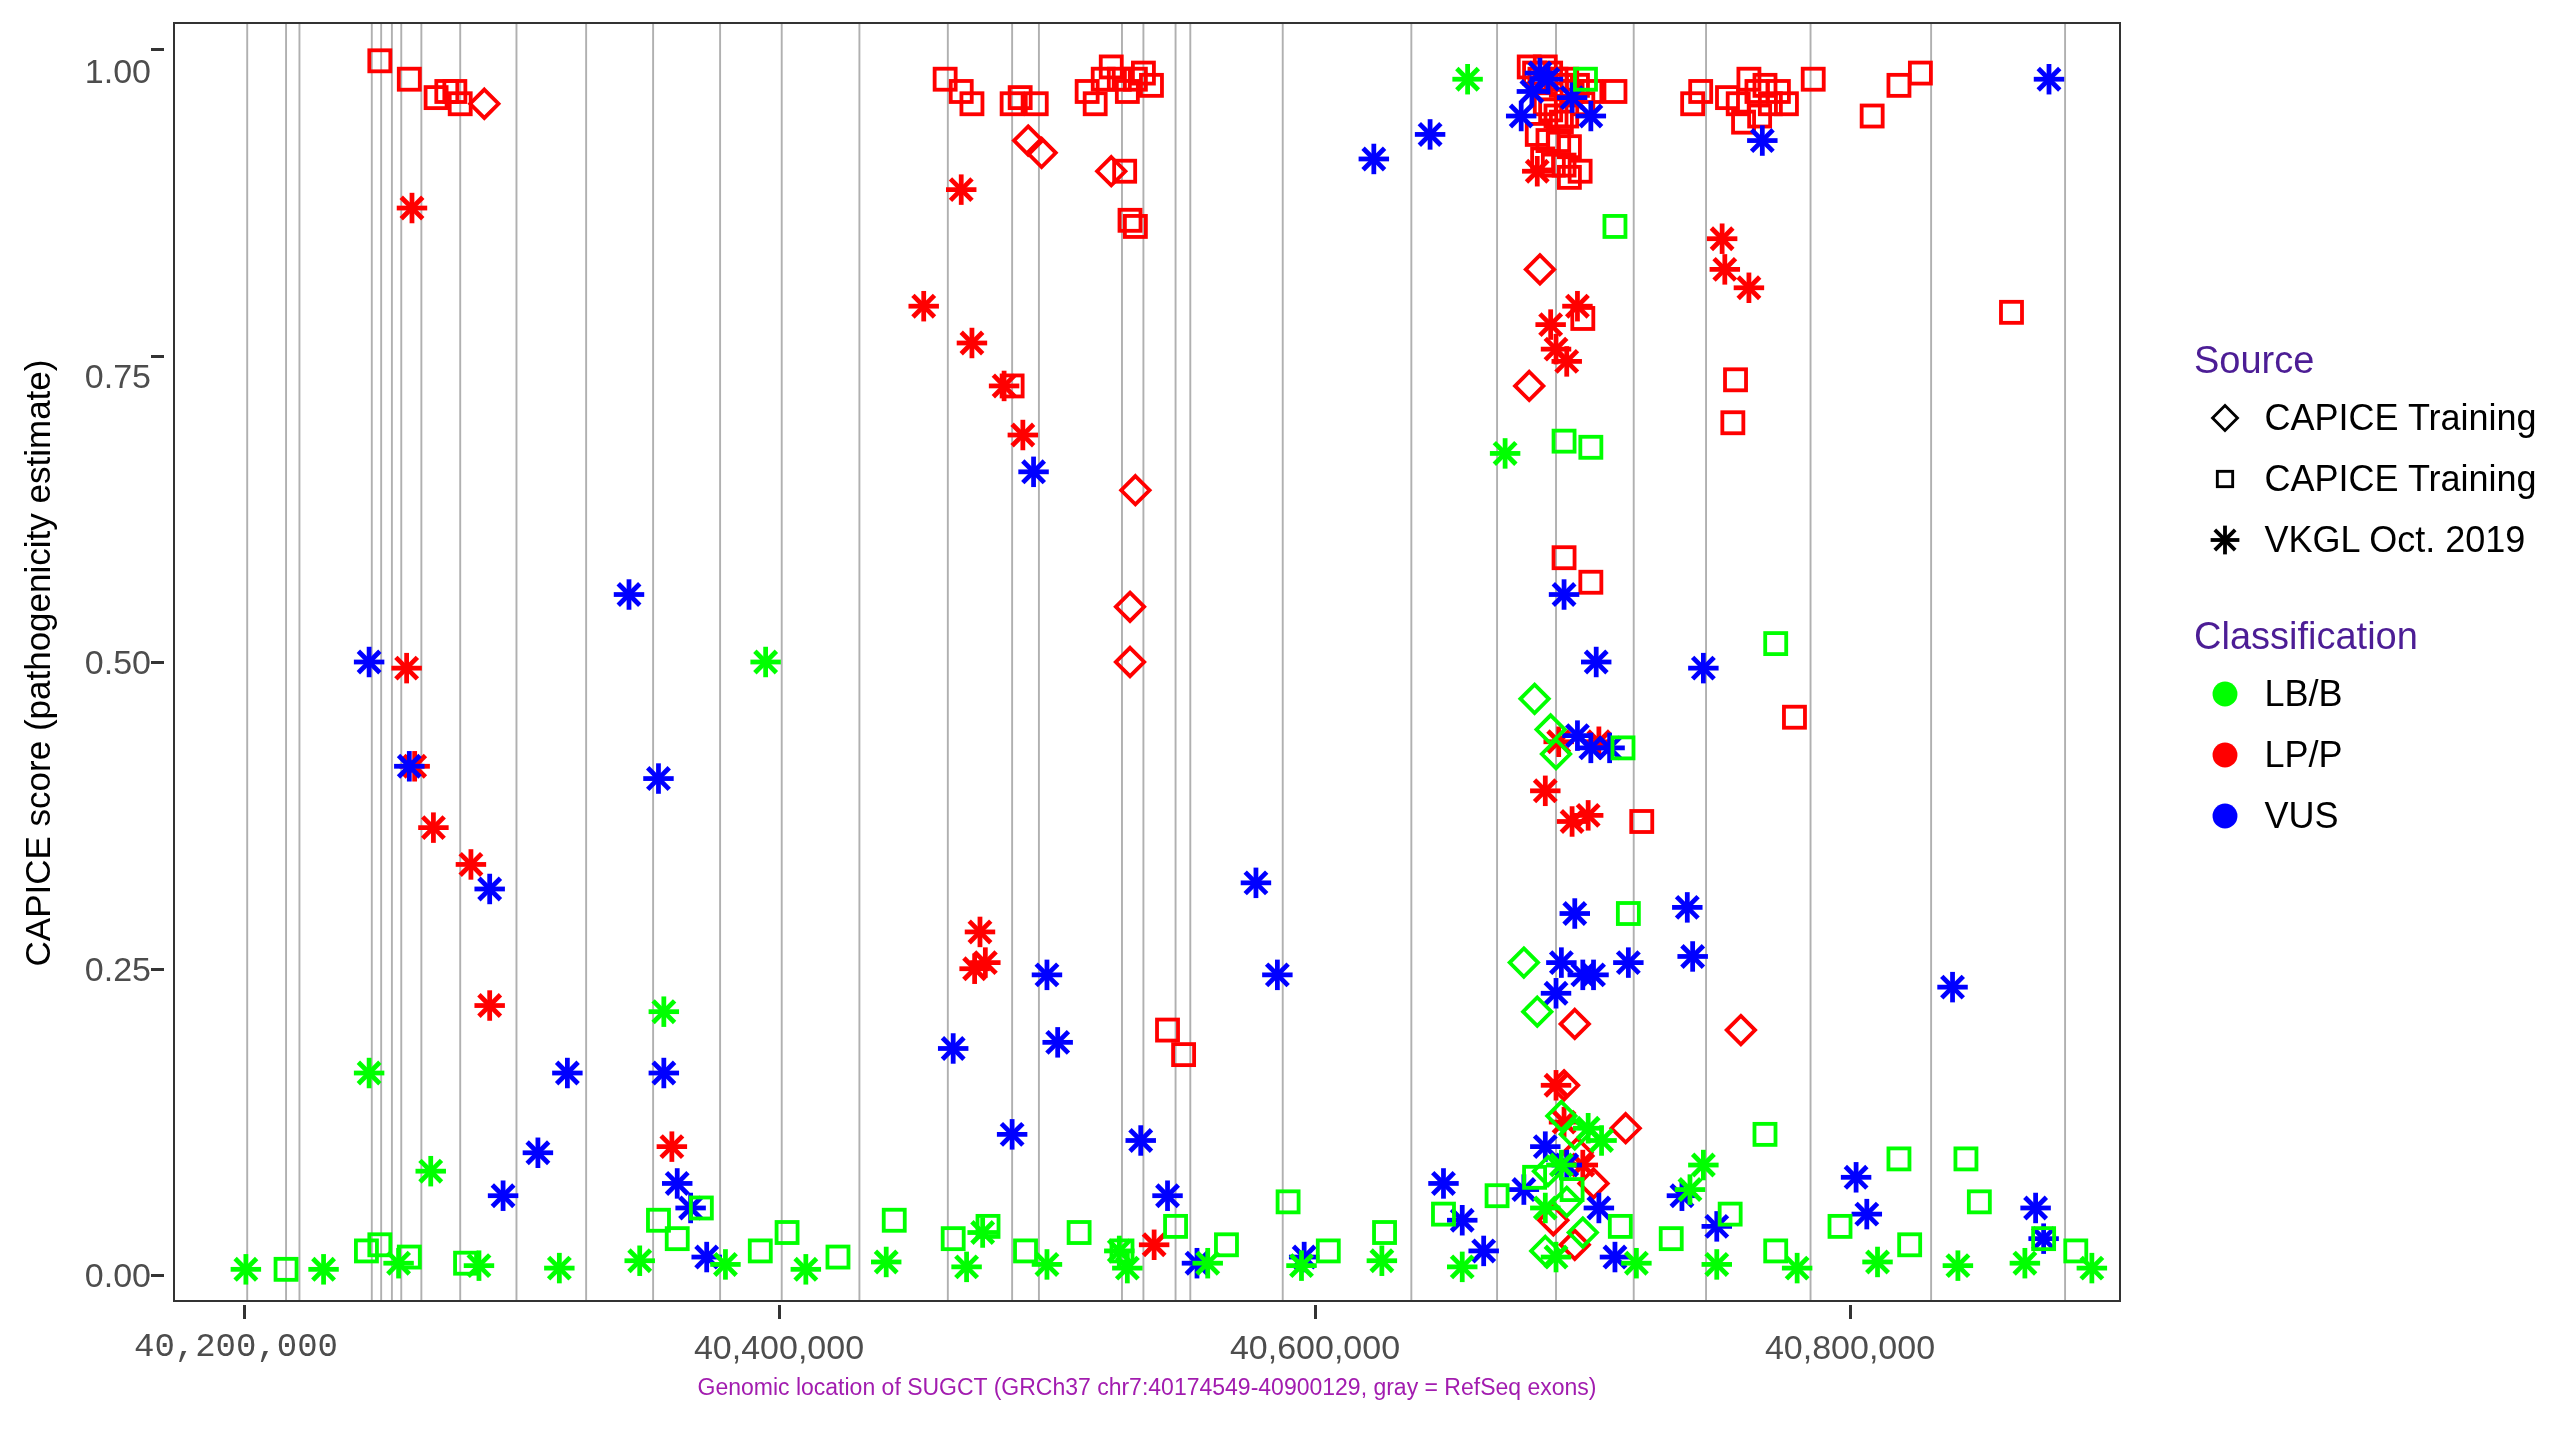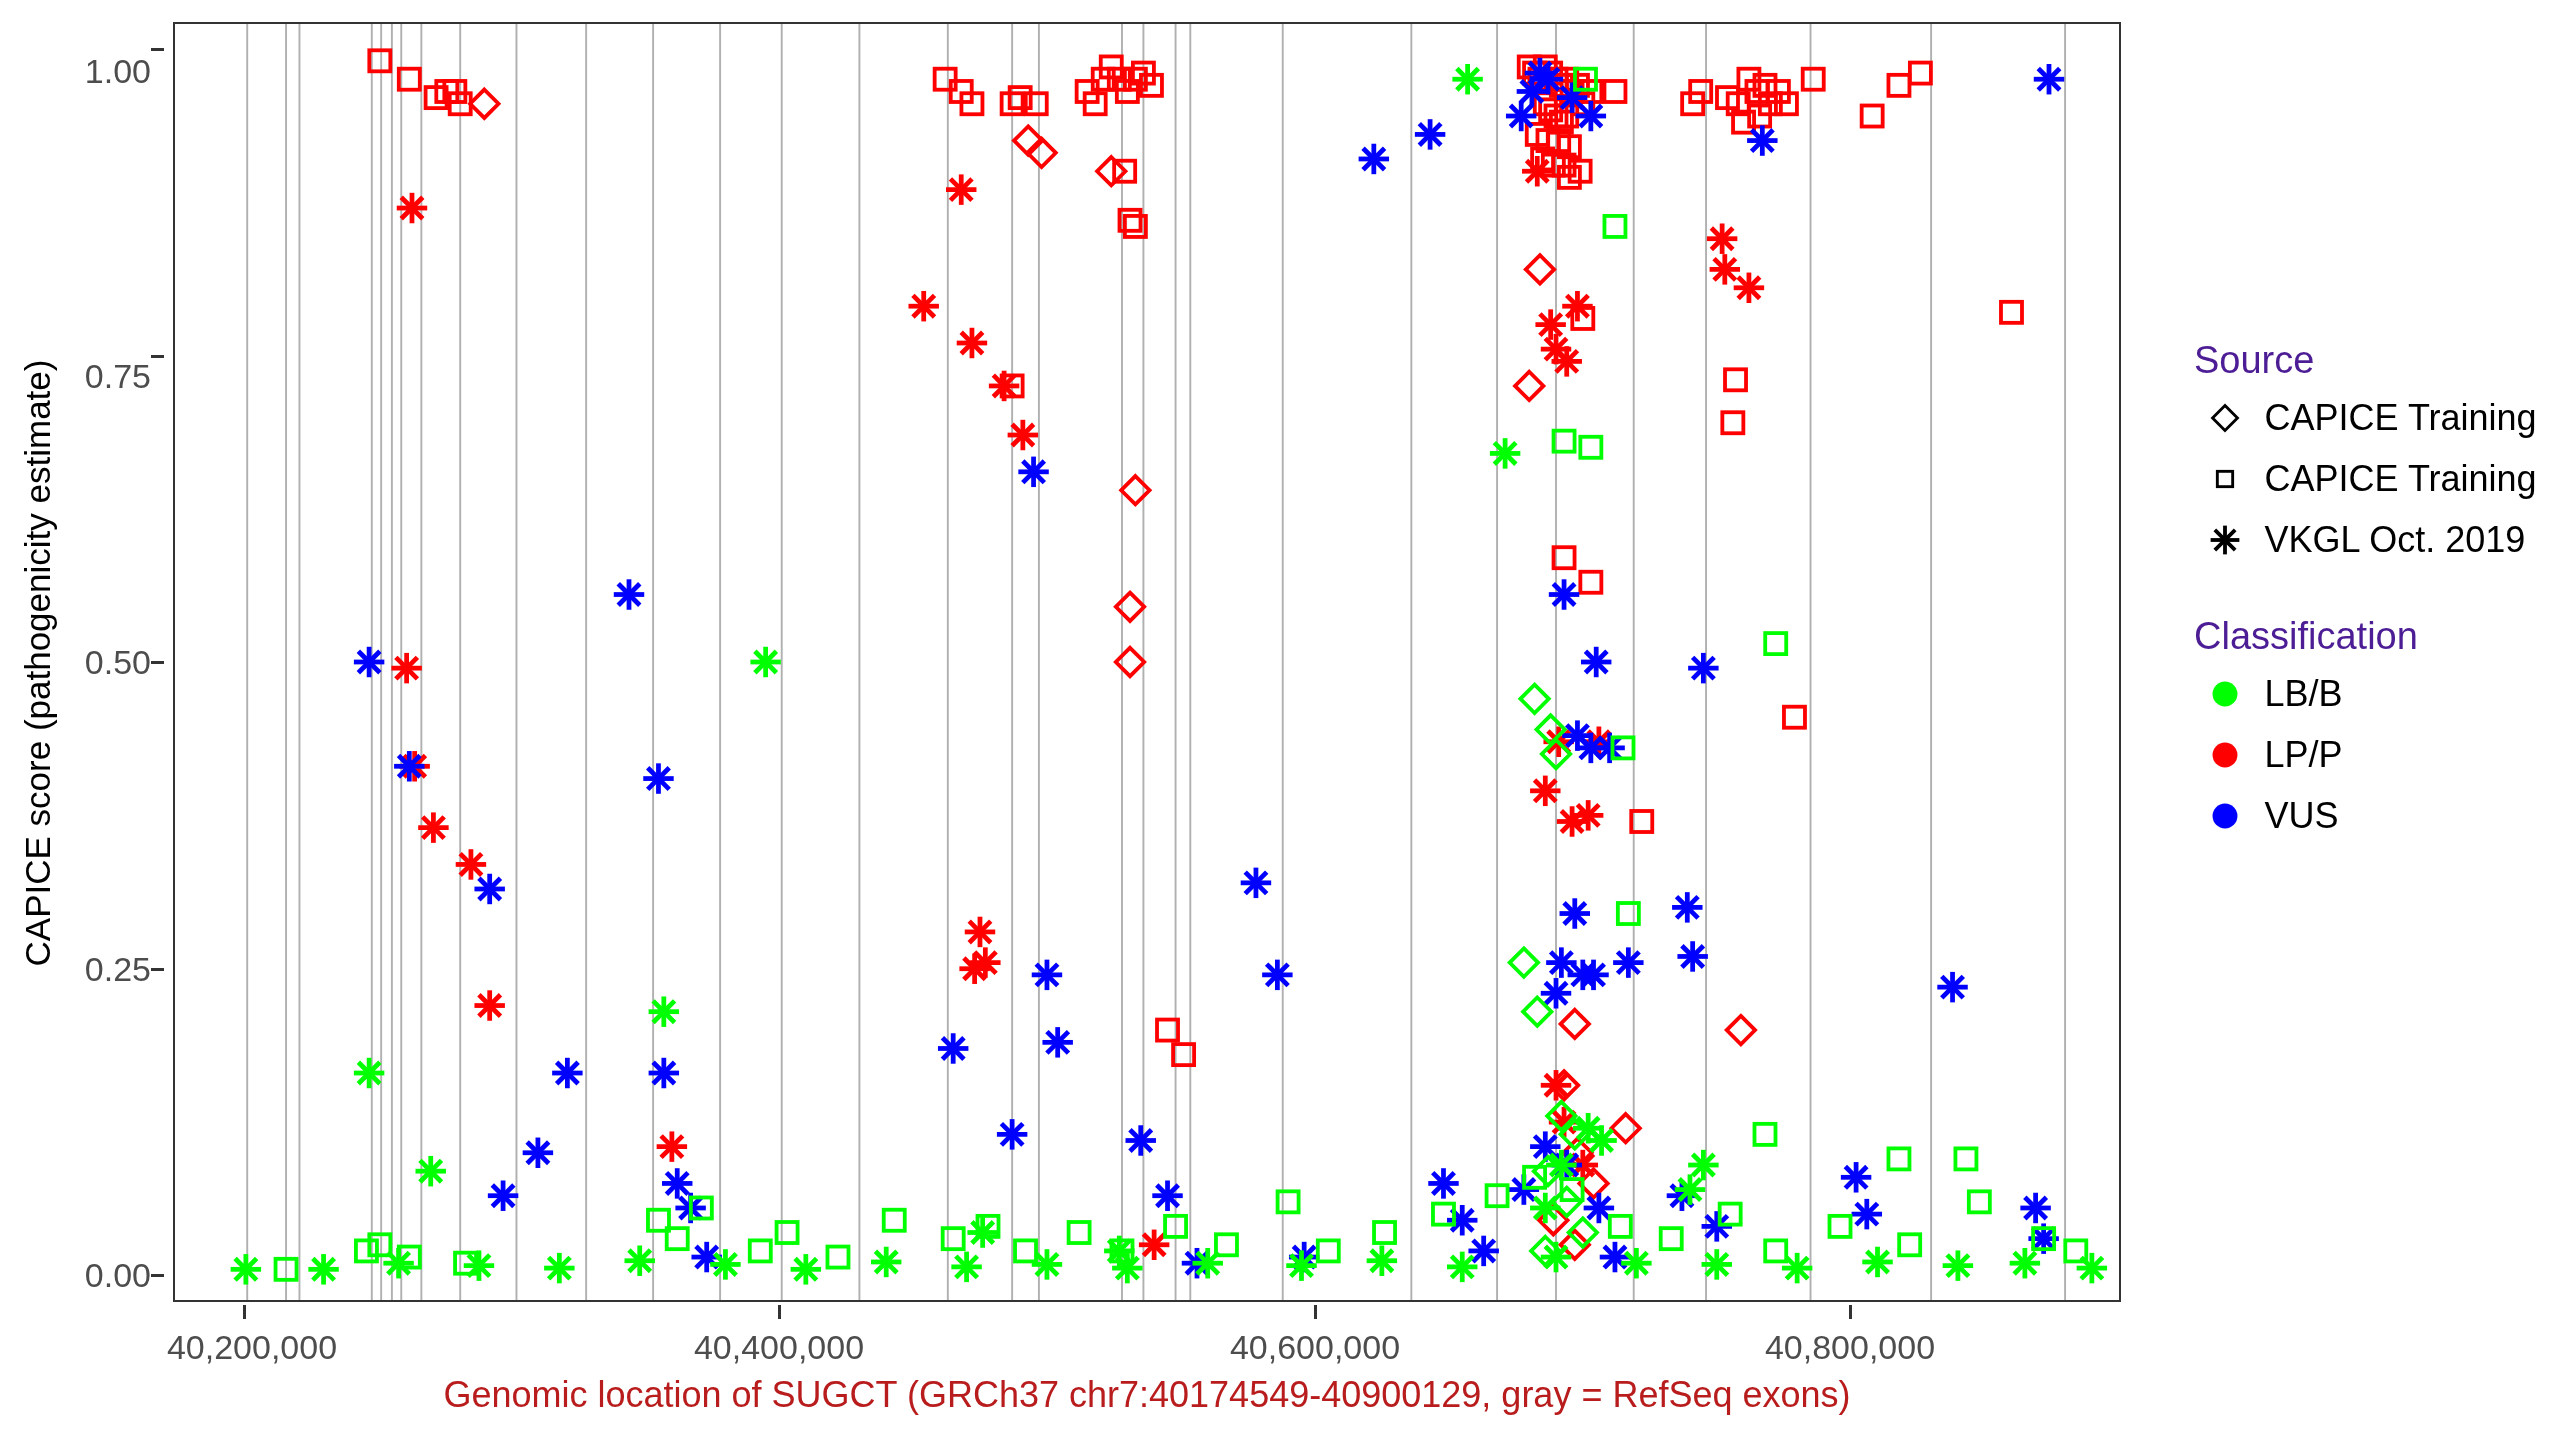--- a/index.html
+++ b/index.html
@@ -31,21 +31,21 @@
   #plotsvg{position:absolute;left:0;top:0;width:100%;height:100%;display:block;}
 
   
   .xtickmark{position:absolute;top:1305px;width:2.9px;height:14.3px;background:#333;}
   .xtick{
     position:absolute;top:1328px;transform:translateX(-50%);
     font-size:34px;color:#4d4d4d;white-space:nowrap;
   }
   #xlab{
     position:absolute;left:173px;top:1374px;width:1948px;
-    text-align:center;font-size:36px;color:#b91c1c;white-space:nowrap;
+    text-align:center;font-size:23px;color:#a21caf;white-space:nowrap;
   }
 
   
   #legend{position:absolute;left:2194px;top:339px;width:372px;}
   .legend-title{font-size:38px;color:#4c1d95;margin:0 0 5.7px 0;padding-left:0;}
   .legend-block{margin-bottom:44px;}
   .legend-row{display:flex;align-items:center;height:61px;}
   .legend-key{
     width:61px;height:61px;flex:0 0 61px;
     display:flex;align-items:center;justify-content:center;
@@ -1370,21 +1370,21 @@
               <line x1="2007.5777116238044" y1="1286.6499999999999" x2="2007.5777116238044" y2="1318.55" stroke="#00FF00" stroke-width="5"></line>
               <line x1="2018.8560647837298" y1="1291.3216468400744" x2="1996.299358463879" y2="1313.8783531599254" stroke="#00FF00" stroke-width="5"></line>
             </g>
           </g>
         </g>
     </svg>
   </div>
 
   <div id="xticks-host">
       <div class="xtickmark" style="left: 243px;"></div>
-      <div class="xtick" style="left: 252px;">40,200,000</div>
+      <div class="xtick" style="left: 236px; font-family: Liberation Mono, monospace;">40,200,000</div>
       <div class="xtickmark" style="left: 778px;"></div>
       <div class="xtick" style="left: 779px;">40,400,000</div>
       <div class="xtickmark" style="left: 1314px;"></div>
       <div class="xtick" style="left: 1315px;">40,600,000</div>
       <div class="xtickmark" style="left: 1849px;"></div>
       <div class="xtick" style="left: 1850px;">40,800,000</div>
     </div>
 
   <div id="xlab">Genomic location of SUGCT (GRCh37 chr7:40174549-40900129, gray = RefSeq exons)</div>
 

